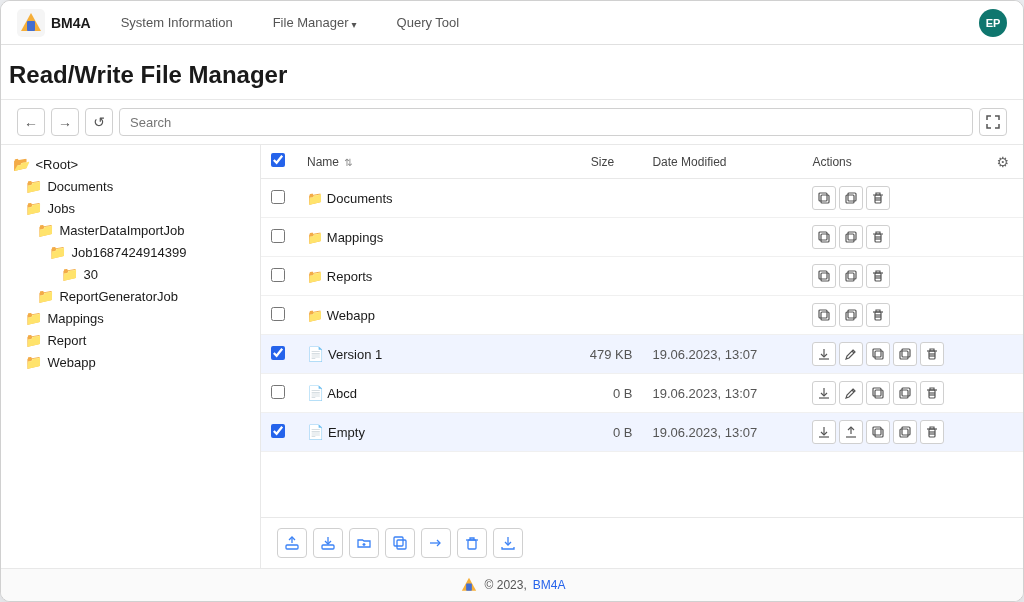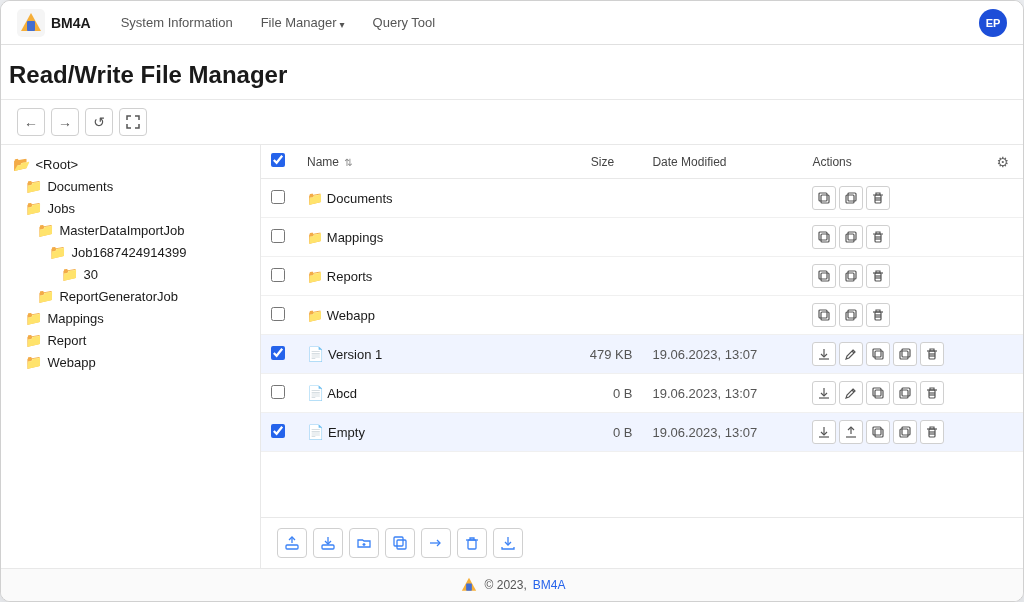--- a/index.html
+++ b/index.html
@@ -2,24 +2,24 @@
 <html><head>
   <meta charset="utf-8">
   <style>
     * { box-sizing: border-box; margin: 0; padding: 0; }
     body { font-family: -apple-system, BlinkMacSystemFont, 'Segoe UI', sans-serif; font-size: 13px; background: #f0f2f5; display: flex; justify-content: center; align-items: center; height: 100vh; }
     .window { width: 1024px; height: 602px; background: #fff; border-radius: 10px; border: 1px solid #d0d0d0; display: flex; flex-direction: column; overflow: hidden; box-shadow: 0 4px 20px rgba(0,0,0,0.15); }
     
     .navbar { display: flex; align-items: center; padding: 0 16px; height: 44px; border-bottom: 1px solid #e0e0e0; background: #fff; gap: 20px; }
     .navbar-logo { display: flex; align-items: center; gap: 6px; font-weight: 700; font-size: 14px; color: #1a1a1a; }
     .logo-icon { width: 28px; height: 28px; }
-    .navbar-links { display: flex; align-items: center; gap: 8px; flex: 1; }
+    .navbar-links { display: flex; align-items: center; gap: 20px; flex: 1; }
     .nav-link { padding: 4px 10px; font-size: 13px; color: #555; cursor: pointer; border-radius: 4px; }
     .nav-link-dropdown { display: flex; align-items: flex-end; gap: 3px; }
-    .nav-avatar { width: 28px; height: 28px; background: #1d4ed8; border-radius: 50%; color: #fff; font-size: 11px; font-weight: 600; display: flex; align-items: center; justify-content: center; margin-left: auto; }
+    .nav-avatar { width: 28px; height: 28px; background: #0f766e; border-radius: 50%; color: #fff; font-size: 11px; font-weight: 600; display: flex; align-items: center; justify-content: center; margin-left: auto; }
     
     .page-header { padding: 16px 8px 10px; border-bottom: 1px solid #e8e8e8; }
     .page-title { font-size: 24px; font-weight: 600; color: #1a1a1a; }
     
     .toolbar { display: flex; align-items: center; padding: 8px 16px; border-bottom: 1px solid #e8e8e8; gap: 6px; }
     .tb-btn { width: 28px; height: 28px; border: 1px solid #d0d0d0; border-radius: 4px; background: #fff; cursor: pointer; display: flex; align-items: center; justify-content: center; color: #555; font-size: 14px; }
     .search-input { flex: 1; height: 28px; border: 1px solid #d0d0d0; border-radius: 4px; padding: 0 10px; font-size: 13px; color: #999; outline: none; }
     .expand-btn { width: 28px; height: 28px; border: 1px solid #d0d0d0; border-radius: 4px; background: #fff; cursor: pointer; display: flex; align-items: center; justify-content: center; color: #555; font-size: 12px; }
     
     .main { display: flex; flex: 1; overflow: hidden; }
@@ -86,20 +86,21 @@
   </div>
 
   <div class="page-header">
     <h1 class="page-title">Read/Write File Manager</h1>
   </div>
 
   <div class="toolbar">
     <button class="tb-btn">←</button>
     <button class="tb-btn">→</button>
     <button class="tb-btn">↺</button>
+    <input class="search-input" type="text" placeholder="Search" style="">
     <button class="expand-btn">
       <svg width="14" height="14" viewBox="0 0 14 14" fill="none" xmlns="http://www.w3.org/2000/svg">
         <polyline points="1,5 1,1 5,1" stroke="#555" stroke-width="1.5" fill="none"></polyline>
         <polyline points="9,1 13,1 13,5" stroke="#555" stroke-width="1.5" fill="none"></polyline>
         <polyline points="13,9 13,13 9,13" stroke="#555" stroke-width="1.5" fill="none"></polyline>
         <polyline points="5,13 1,13 1,9" stroke="#555" stroke-width="1.5" fill="none"></polyline>
       </svg>
     </button>
   </div>
 

